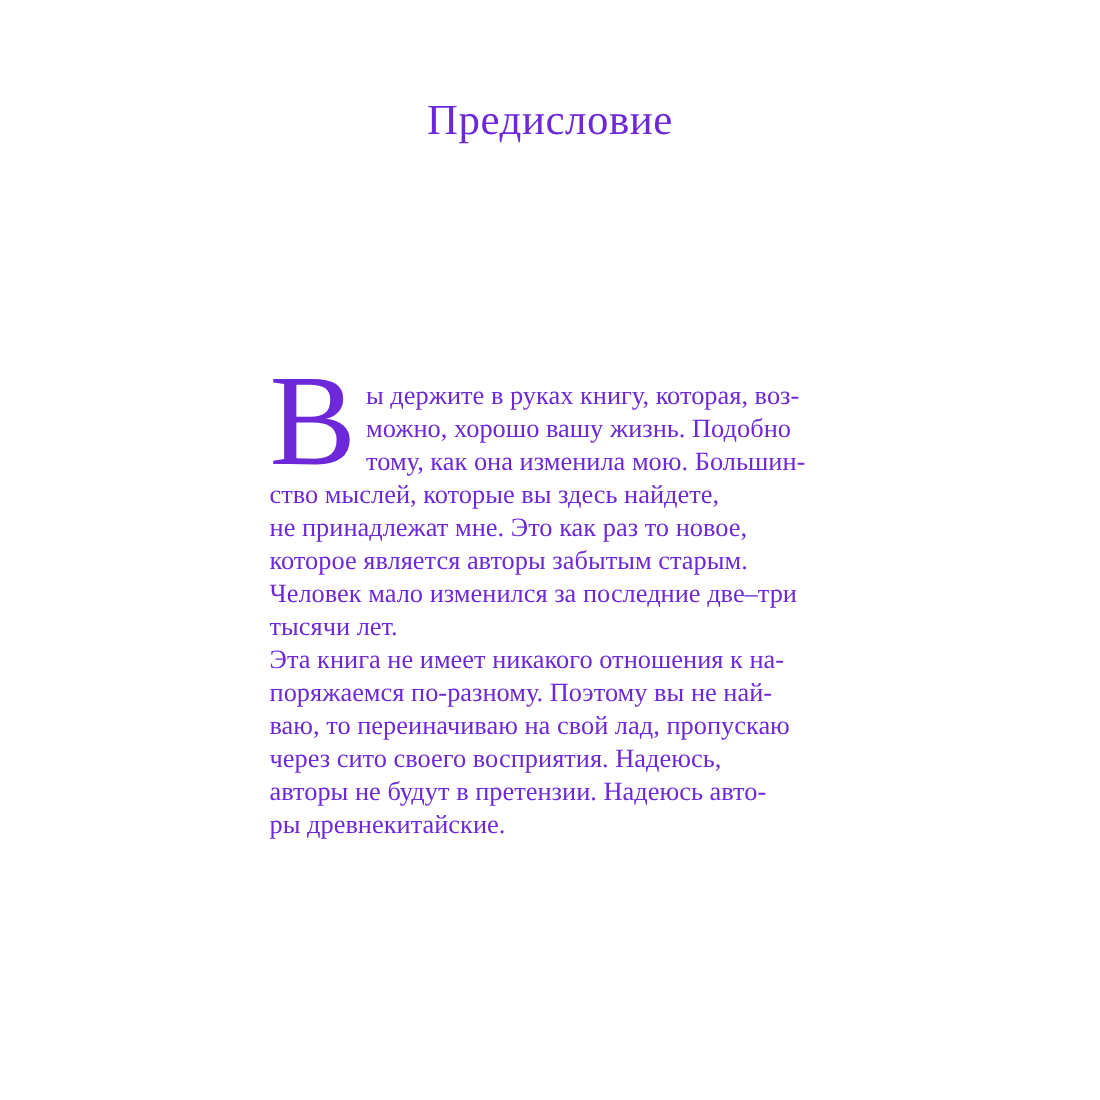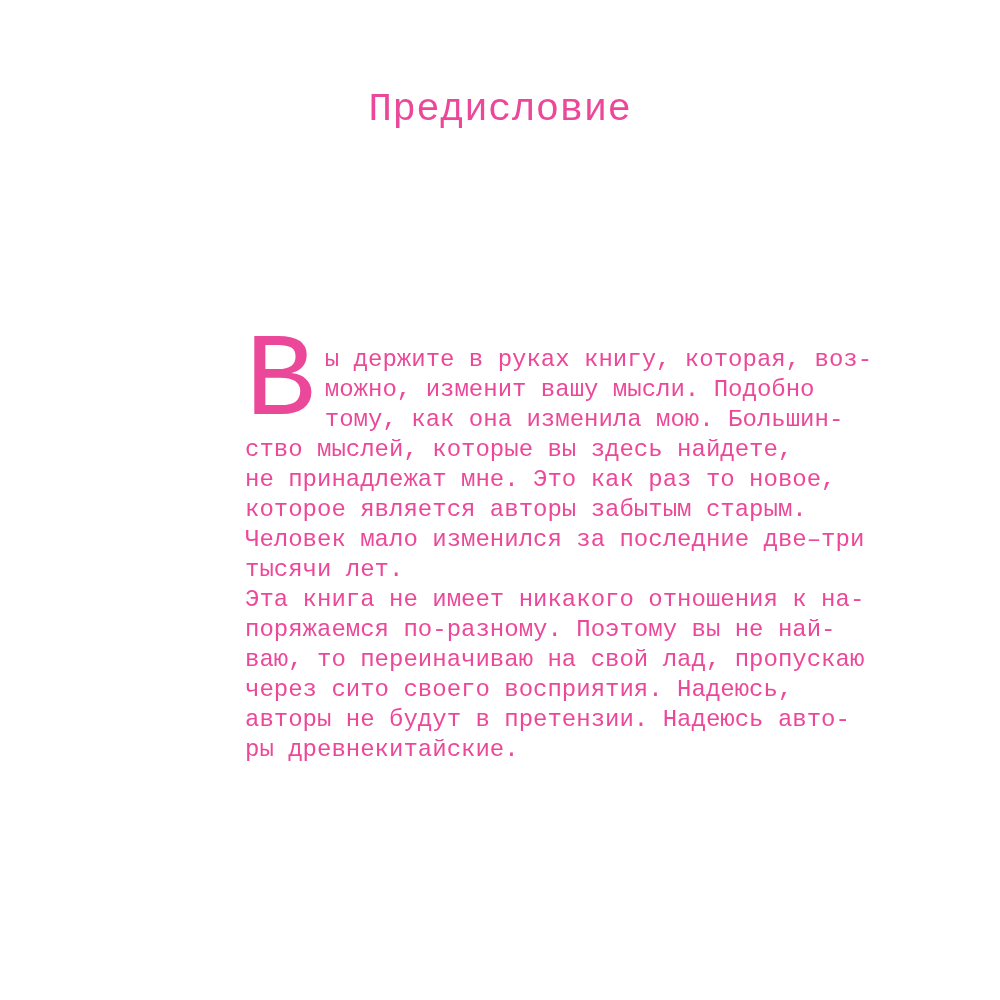--- a/index.html
+++ b/index.html
@@ -1,22 +1,22 @@
 <!DOCTYPE html>
 <html><head>
 <meta charset="utf-8">
 <style>
   html, body { margin: 0; padding: 0; }
   .page {
     position: relative;
     width: 1000px;
     height: 1000px;
     background: #ffffff;
-    font-family: Liberation Mono, monospace;
-    color: #ec4899;
+    font-family: Liberation Serif, serif;
+    color: #6d28d9;
     overflow: hidden;
   }
   .title {
     position: absolute;
     top: 87px;
     left: 0;
     width: 100%;
     text-align: center;
     font-size: 39px;
     line-height: 46px;
@@ -57,21 +57,21 @@
 
 <div class="page">
 
   <h1 class="title">Предисловие</h1>
 
   <div class="body-text">
 
     <p class="para para-1">
       <span class="dropcap">В</span>
       <span class="line">ы держите в руках книгу, которая, воз-</span>
-      <span class="line">можно, изменит вашу мысли. Подобно</span>
+      <span class="line">можно, хорошо вашу жизнь. Подобно</span>
       <span class="line">тому, как она изменила мою. Большин-</span>
       <span class="line">ство мыслей, которые вы здесь найдете,</span>
       <span class="line">не принадлежат мне. Это как раз то новое,</span>
       <span class="line">которое является авторы забытым старым.</span>
       <span class="line">Человек мало изменился за последние две–три</span>
       <span class="line">тысячи лет.</span>
     </p>
 
     <p class="para para-2">
       <span class="line">Эта книга не имеет никакого отношения к на-</span>

